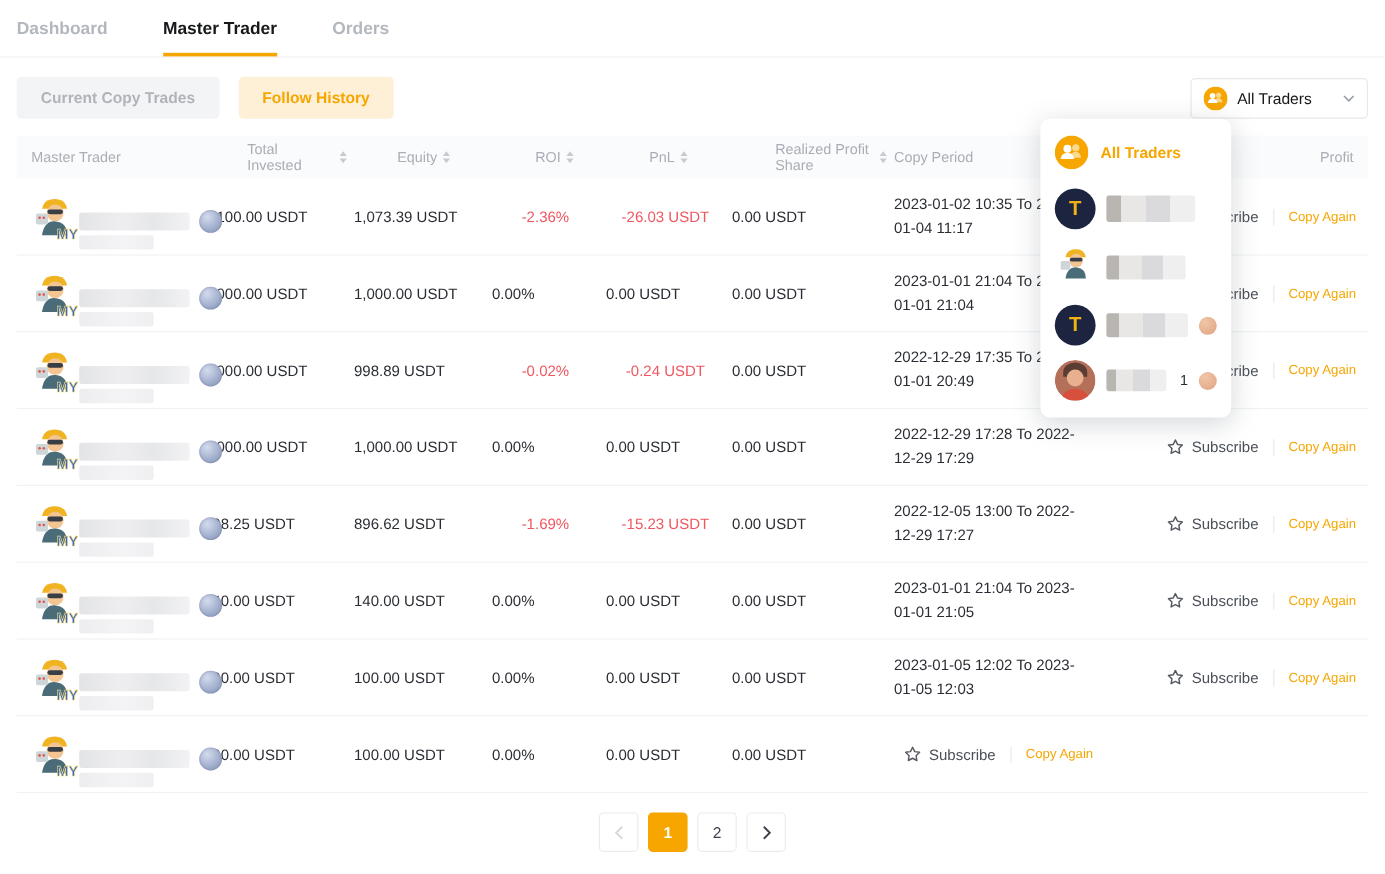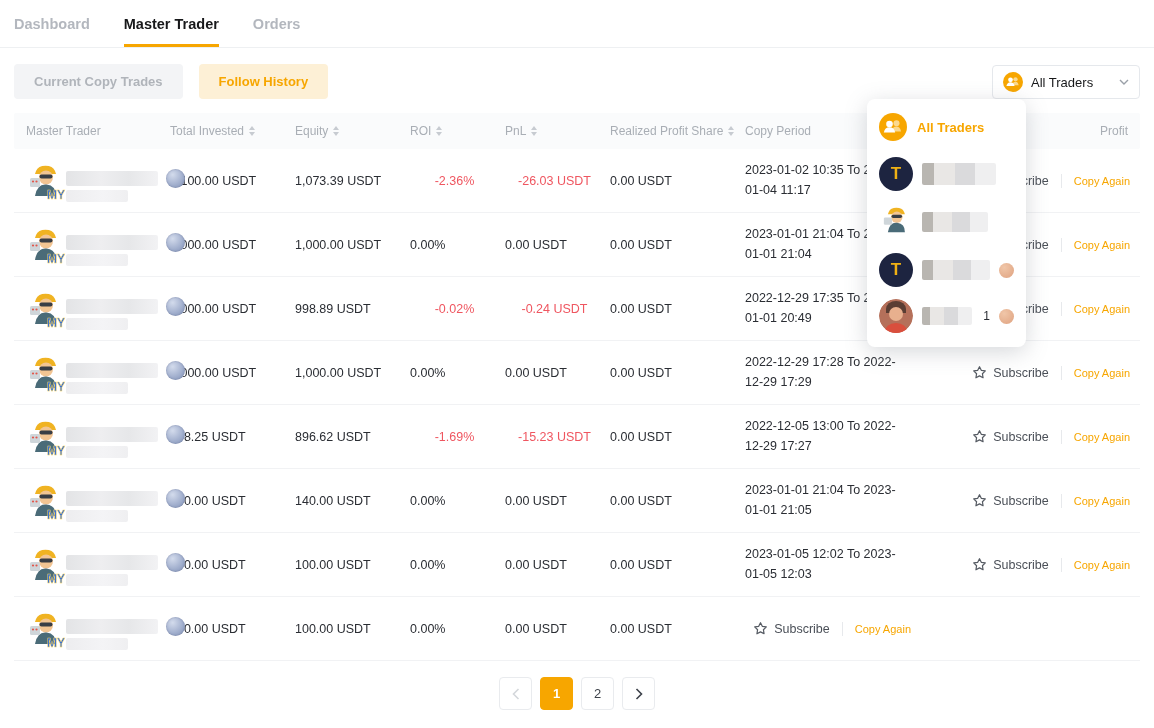--- a/index.html
+++ b/index.html
@@ -1,21 +1,21 @@
 <!DOCTYPE html>
 <html><head>
 <meta charset="utf-8">
 <style>
   * { margin:0; padding:0; box-sizing:border-box; }
   html,body { background:#fff; }
   body { font-family:"Liberation Sans", sans-serif; color:#25282e; }
   .page { position:relative; width:1154px; height:728px; background:#fff; overflow:hidden; }
 
   
-  .tabs { display:flex; gap:34px; padding:16px 14px 0 14px; border-bottom:1px solid #eef0f2; }
+  .tabs { display:flex; gap:46px; padding:16px 14px 0 14px; border-bottom:1px solid #eef0f2; }
   .tab { font-size:14.5px; font-weight:bold; color:#b3b7be; padding-bottom:12px; cursor:pointer; border-bottom:3px solid transparent; }
   .tab.active { color:#17181a; border-bottom-color:#f7a600; }
 
   
   .toolbar { display:flex; align-items:flex-end; margin:16px 14px 14px 14px; }
   .pill-btn { height:35px; padding:0 20px; border:none; border-radius:4px; font-size:13px; font-weight:bold; font-family:inherit; cursor:pointer; }
   .pill-btn.inactive { background:#f3f4f6; color:#b0b4ba; margin-right:16px; }
   .pill-btn.active { background:#fdf0d6; color:#f7a600; }
   .selects { margin-left:auto; display:flex; gap:10px; }
   .select { display:flex; align-items:center; gap:8px; height:34px; border:1px solid #e5e8ec; border-radius:4px; background:#fff; padding:0 10px; font-size:13px; color:#17181a; cursor:pointer; }
@@ -23,30 +23,30 @@
   .select.period { width:128px; }
   .select .lbl { flex:1; }
   .chev { width:10px; height:6px; flex:none; }
 
   
   .table { margin:0 14px; }
   .grid { display:grid; grid-template-columns:150px 125px 115px 95px 105px 135px 182px 1fr; align-items:center; }
   .thead { background:#fafbfc; height:36px; border-radius:2px; font-size:12px; color:#a9aeb5; }
   .th { display:flex; align-items:center; padding-left:6px; }
   .th:first-child { padding-left:12px; }
-  .th.sortable { cursor:pointer; }
+  .th.sortable { cursor:pointer;margin-left:36px; }
   .th.col-action { justify-content:flex-end; padding-right:12px; }
   .sort { display:inline-flex; flex-direction:column; gap:2px; margin-left:5px; }
   .sort i { width:0; height:0; border-left:3.5px solid transparent; border-right:3.5px solid transparent; }
   .sort .up { border-bottom:4px solid #c7cbd1; }
   .sort .dn { border-top:4px solid #c7cbd1; }
 
   .tr { min-height:64px; border-bottom:1px solid #f1f2f4; font-size:12.5px; color:#2a2d33; }
   .td { padding-left:6px; }
-  .td-trader { display:flex; align-items:center; gap:0; padding-left:10px; }
+  .td-trader { display:flex; align-items:flex-end; gap:0; padding-left:10px; }
   .avatar-wrap { width:42px; height:42px; flex:none; }
   .name-blur { display:flex; flex-direction:column; gap:4px; position:relative; top:6px; }
   .blur-main { width:92px; height:15px; border-radius:2px; background:linear-gradient(90deg,#e3e4e6,#eeeef0 38%,#e6e7e9 68%,#f2f2f4); }
   .blur-sub { width:62px; height:12px; border-radius:2px; background:linear-gradient(90deg,#ededef,#f4f4f6 60%,#efeff1); }
   .globe { position:absolute; left:100px; top:-2px; width:19px; height:19px; border-radius:50%;
            background:radial-gradient(circle at 35% 30%, #d3dbec, #9fadcc 60%, #8291b4); box-shadow:inset 0 0 2px rgba(60,70,110,.4); }
   .neg { color:#ef5660;text-align:center; }
   .td-period { font-size:12.5px; line-height:1.55; padding-right:10px; }
   .td-action { display:flex; align-items:center; justify-content:flex-end; padding-right:10px; white-space:nowrap; }
   .subscribe { display:inline-flex; align-items:center; gap:6px; background:none; border:none; font-family:inherit; font-size:12.5px; color:#4b5058; cursor:pointer; }

